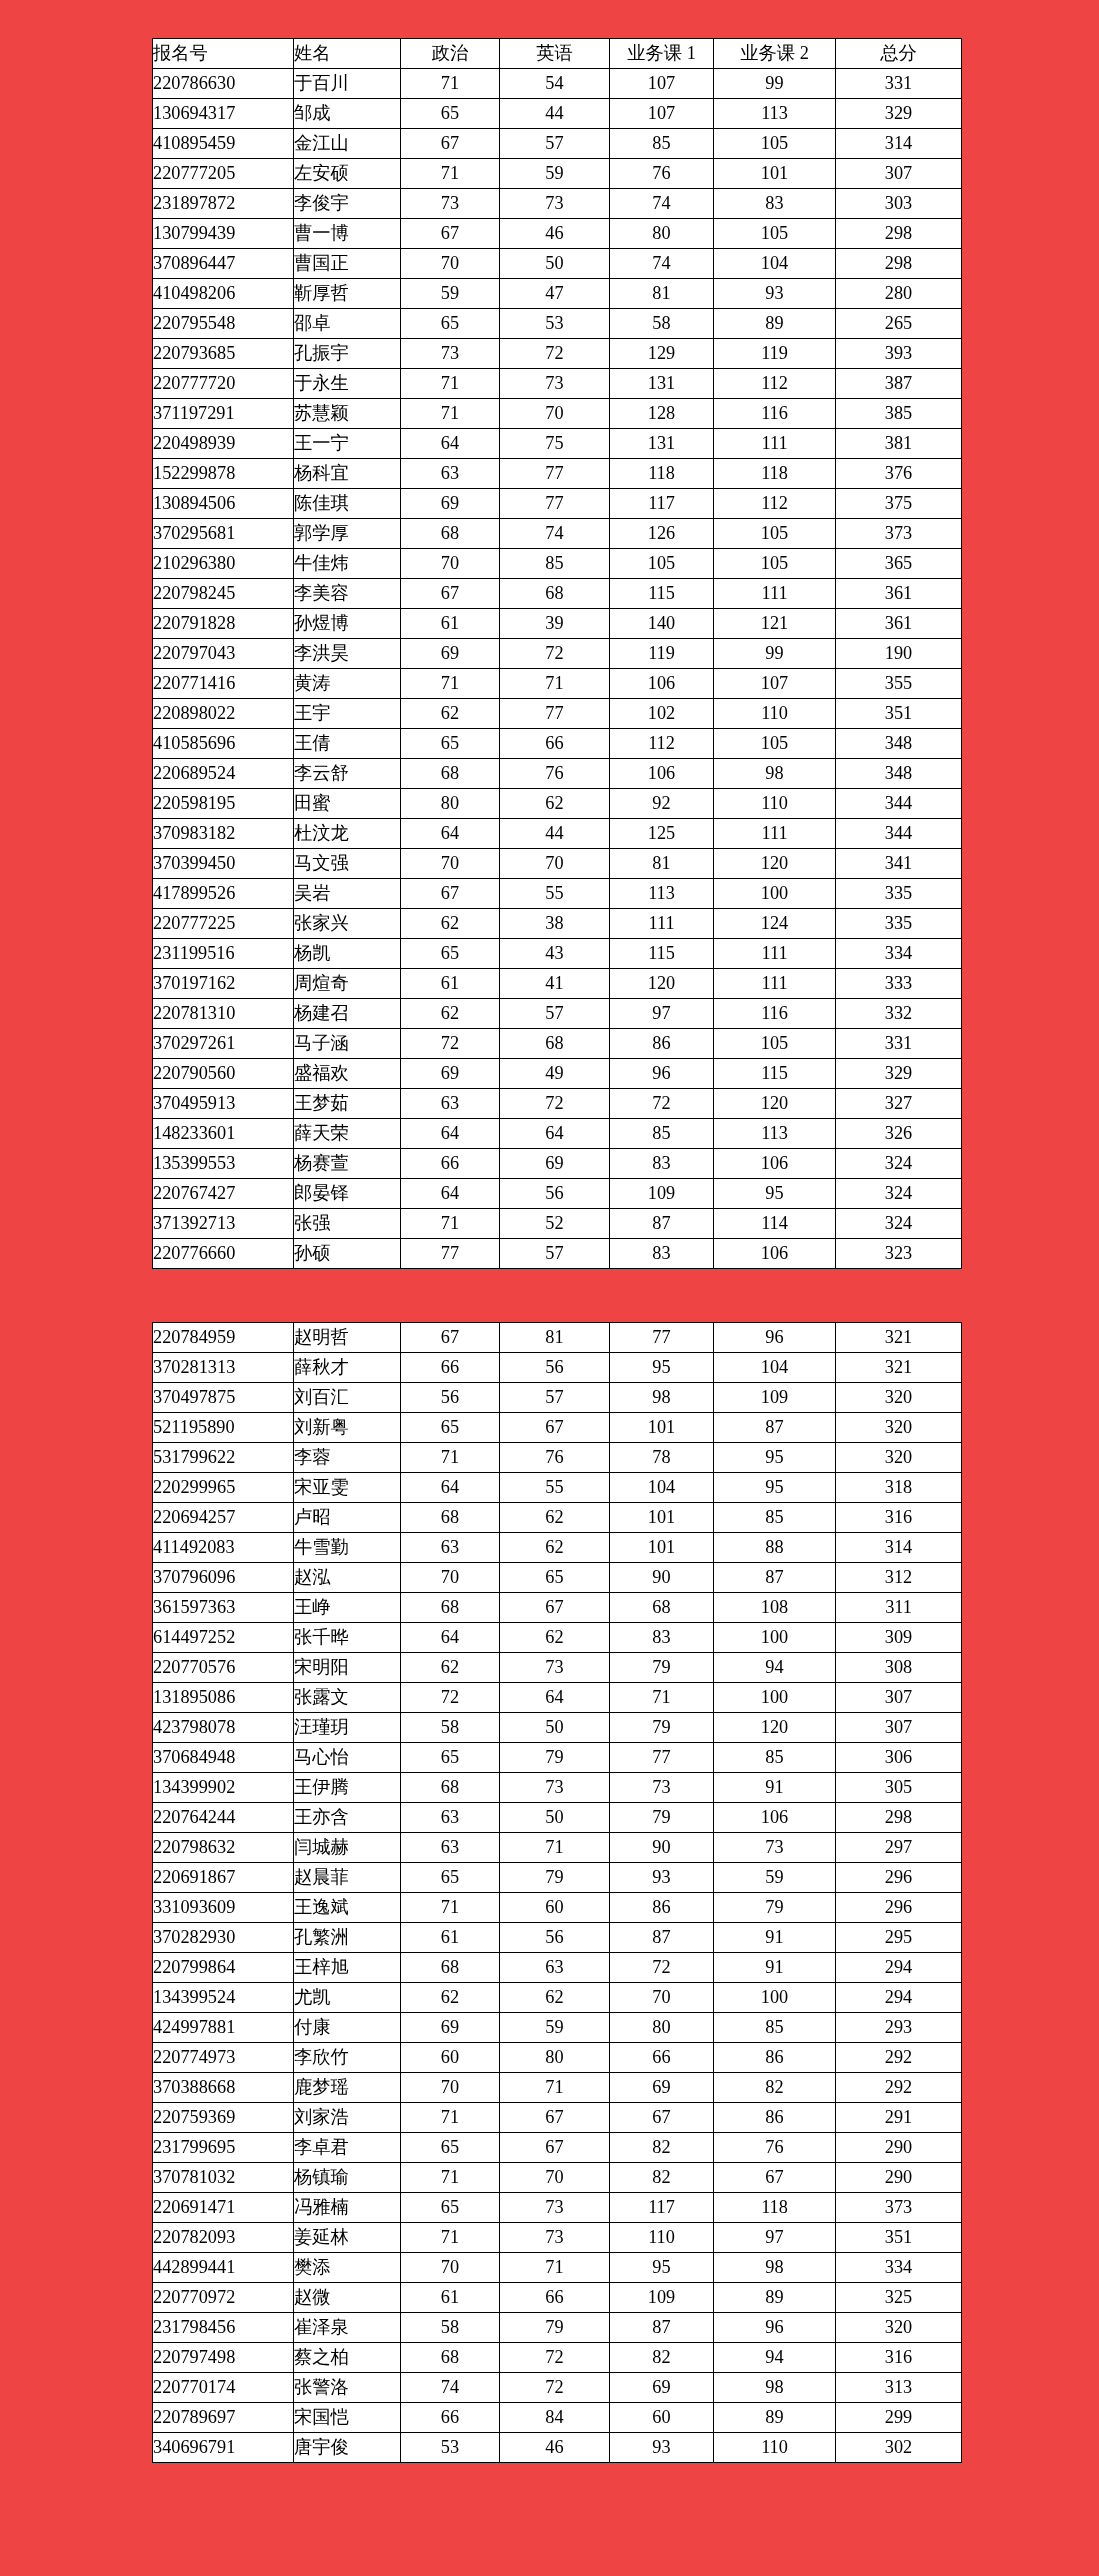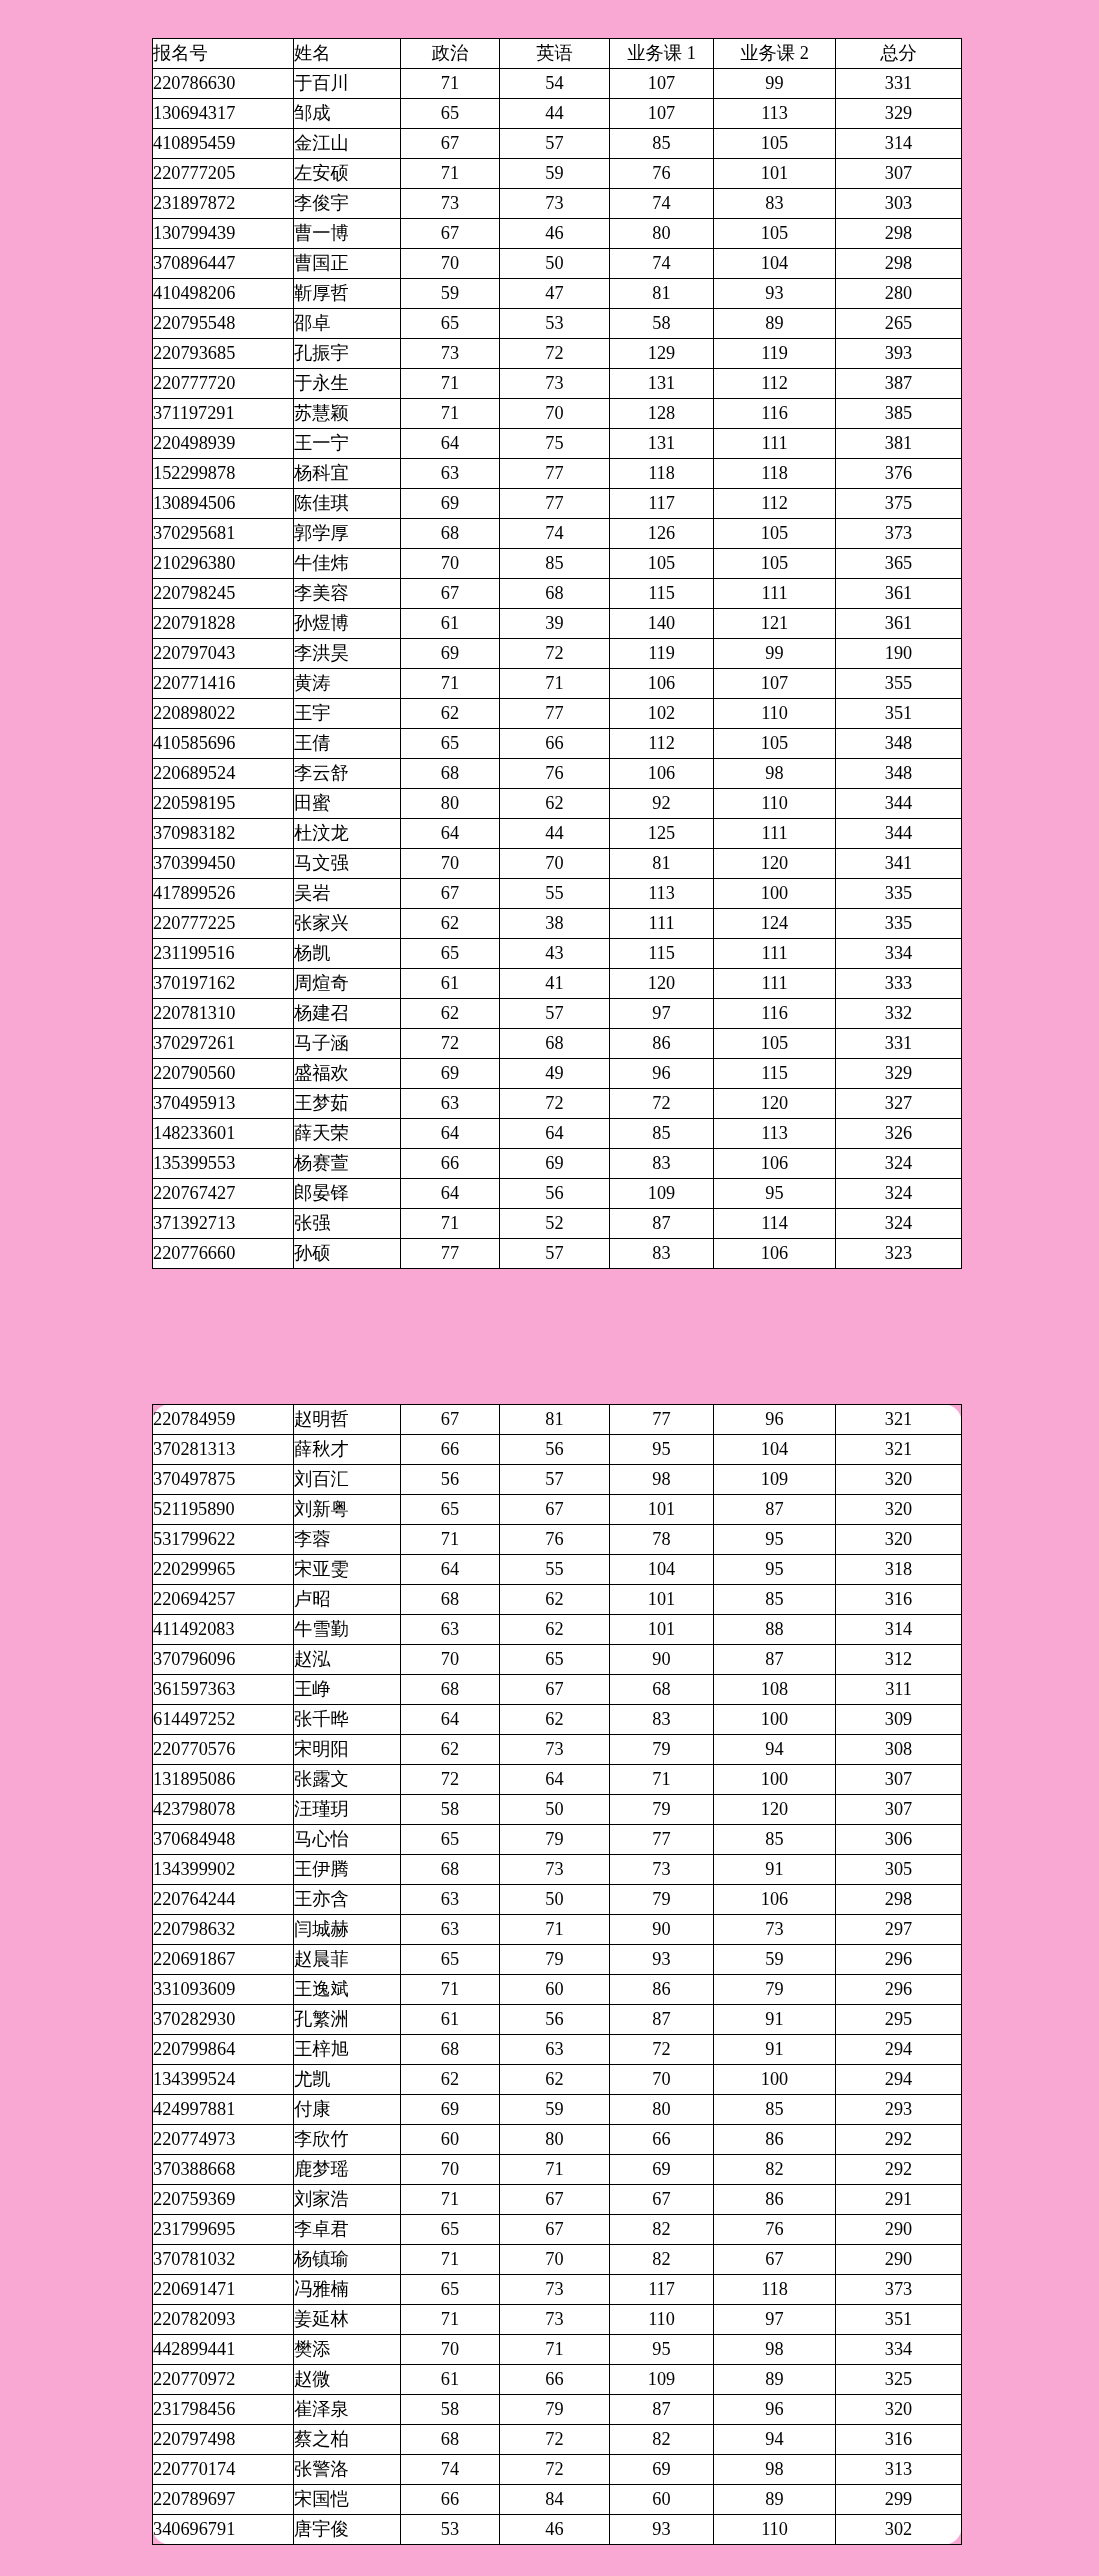--- a/index.html
+++ b/index.html
@@ -4,34 +4,34 @@
 <style>
   html, body {
     margin: 0;
     padding: 0;
     background: #ffffff;
   }
   .page {
     position: relative;
     width: 1100px;
     height: 2576px;
-    background: #f9a8d4;
+    background: #ef4444;
     font-family: "Liberation Serif", "DejaVu Serif", serif;
     color: #000000;
   }
   table.score-table {
     position: absolute;
     left: 152px;
     border-collapse: collapse;
     table-layout: fixed;
     width: 810px;
     background: #ffffff;
   }
   #score-table-1 { top: 38px; }
-  #score-table-2 { top: 1404px; border-radius: 19px; }
+  #score-table-2 { top: 1322px; }
   table.score-table th,
   table.score-table td {
     border: 0.8px solid #000000;
     height: 29px;
     padding: 0;
     font-size: 18.3px;
     line-height: 29px;
     font-weight: normal;
     color: #000000;
     white-space: nowrap;

